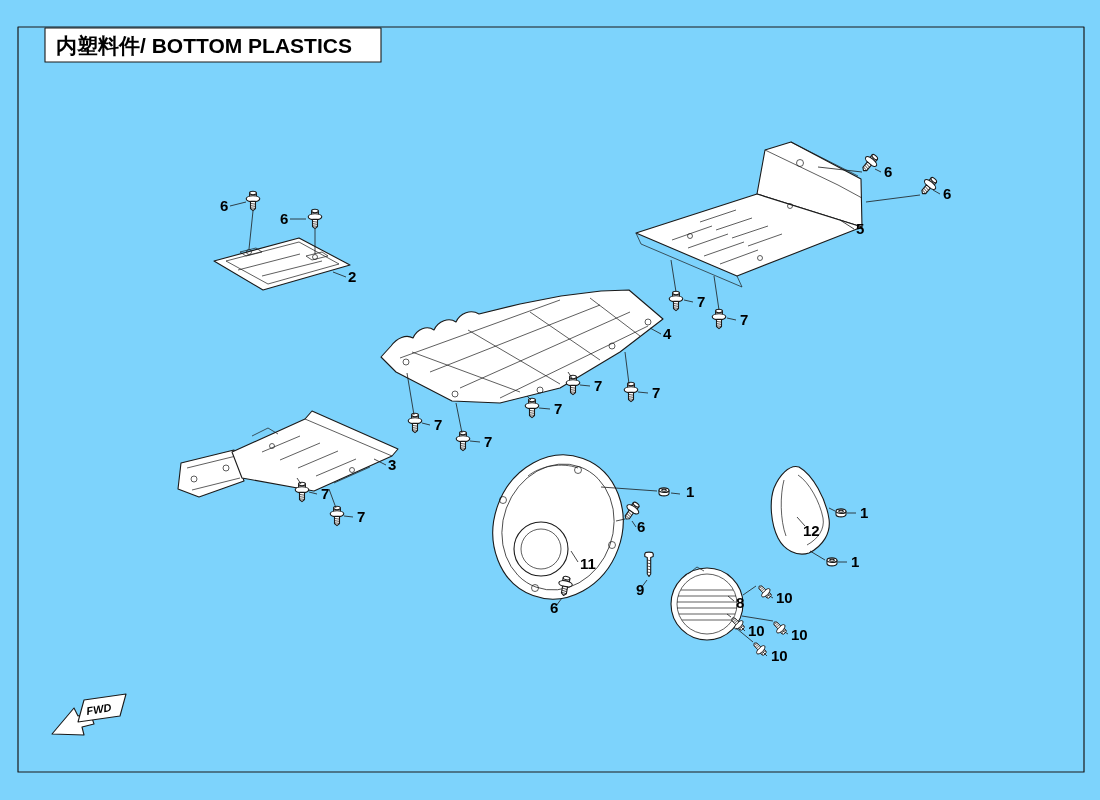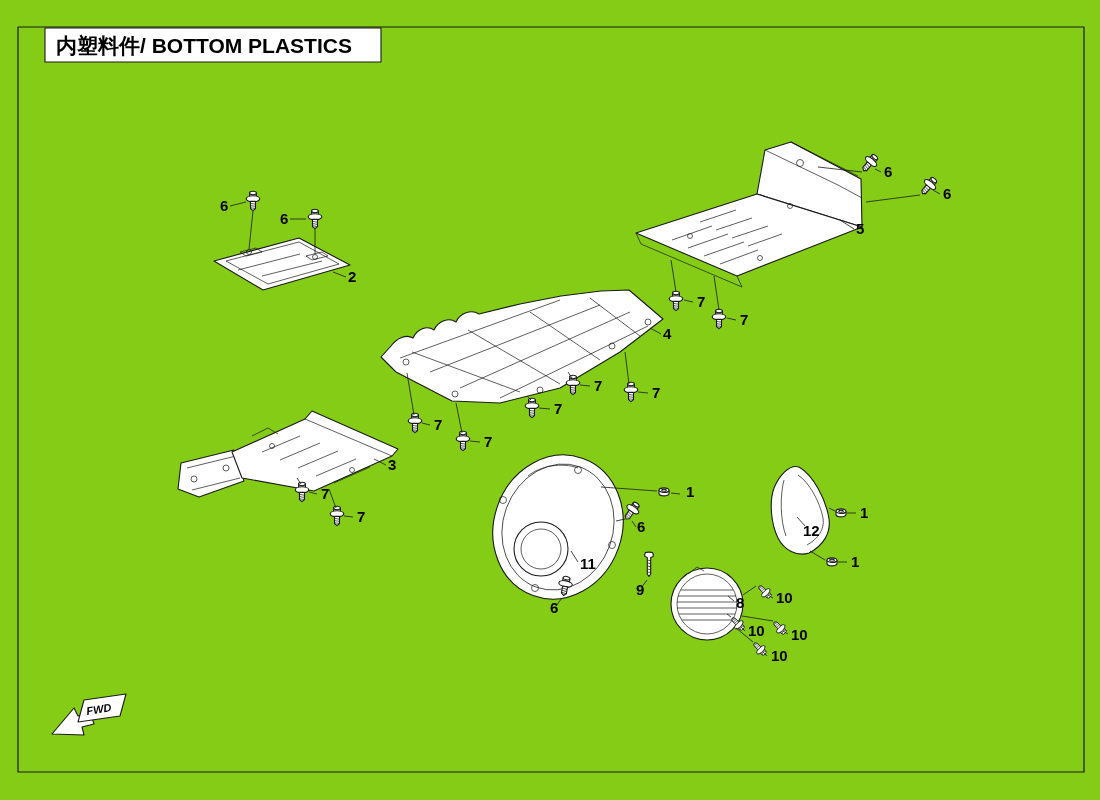--- a/index.html
+++ b/index.html
@@ -1,20 +1,20 @@
 <!DOCTYPE html>
 <html><head>
 <meta charset="utf-8">
 <style>
   html, body { margin: 0; padding: 0; background: #ffffff; }
   .page {
     position: relative;
     width: 1100px;
     height: 800px;
-    background: #84cc16;
+    background: #7dd3fc;
     font-family: "Liberation Sans", sans-serif;
     overflow: hidden;
   }
   svg { position: absolute; left: 0; top: 0; }
   .ol     { fill: none;    stroke: #1a1a1a; stroke-width: 1.2; stroke-linejoin: round; }
   .fw     { fill: #ffffff; stroke: #1a1a1a; stroke-width: 1.1; stroke-linejoin: round; }
   .fl     { fill: none;    stroke: #1a1a1a; stroke-width: 0.7; stroke-linejoin: round; }
   .leader { fill: none;    stroke: #1a1a1a; stroke-width: 0.8; }
   .callout    { font: bold 15px "Liberation Sans", sans-serif; fill: #000000; }
   .title-text { font: bold 21px "Liberation Sans", sans-serif; fill: #000000; }

